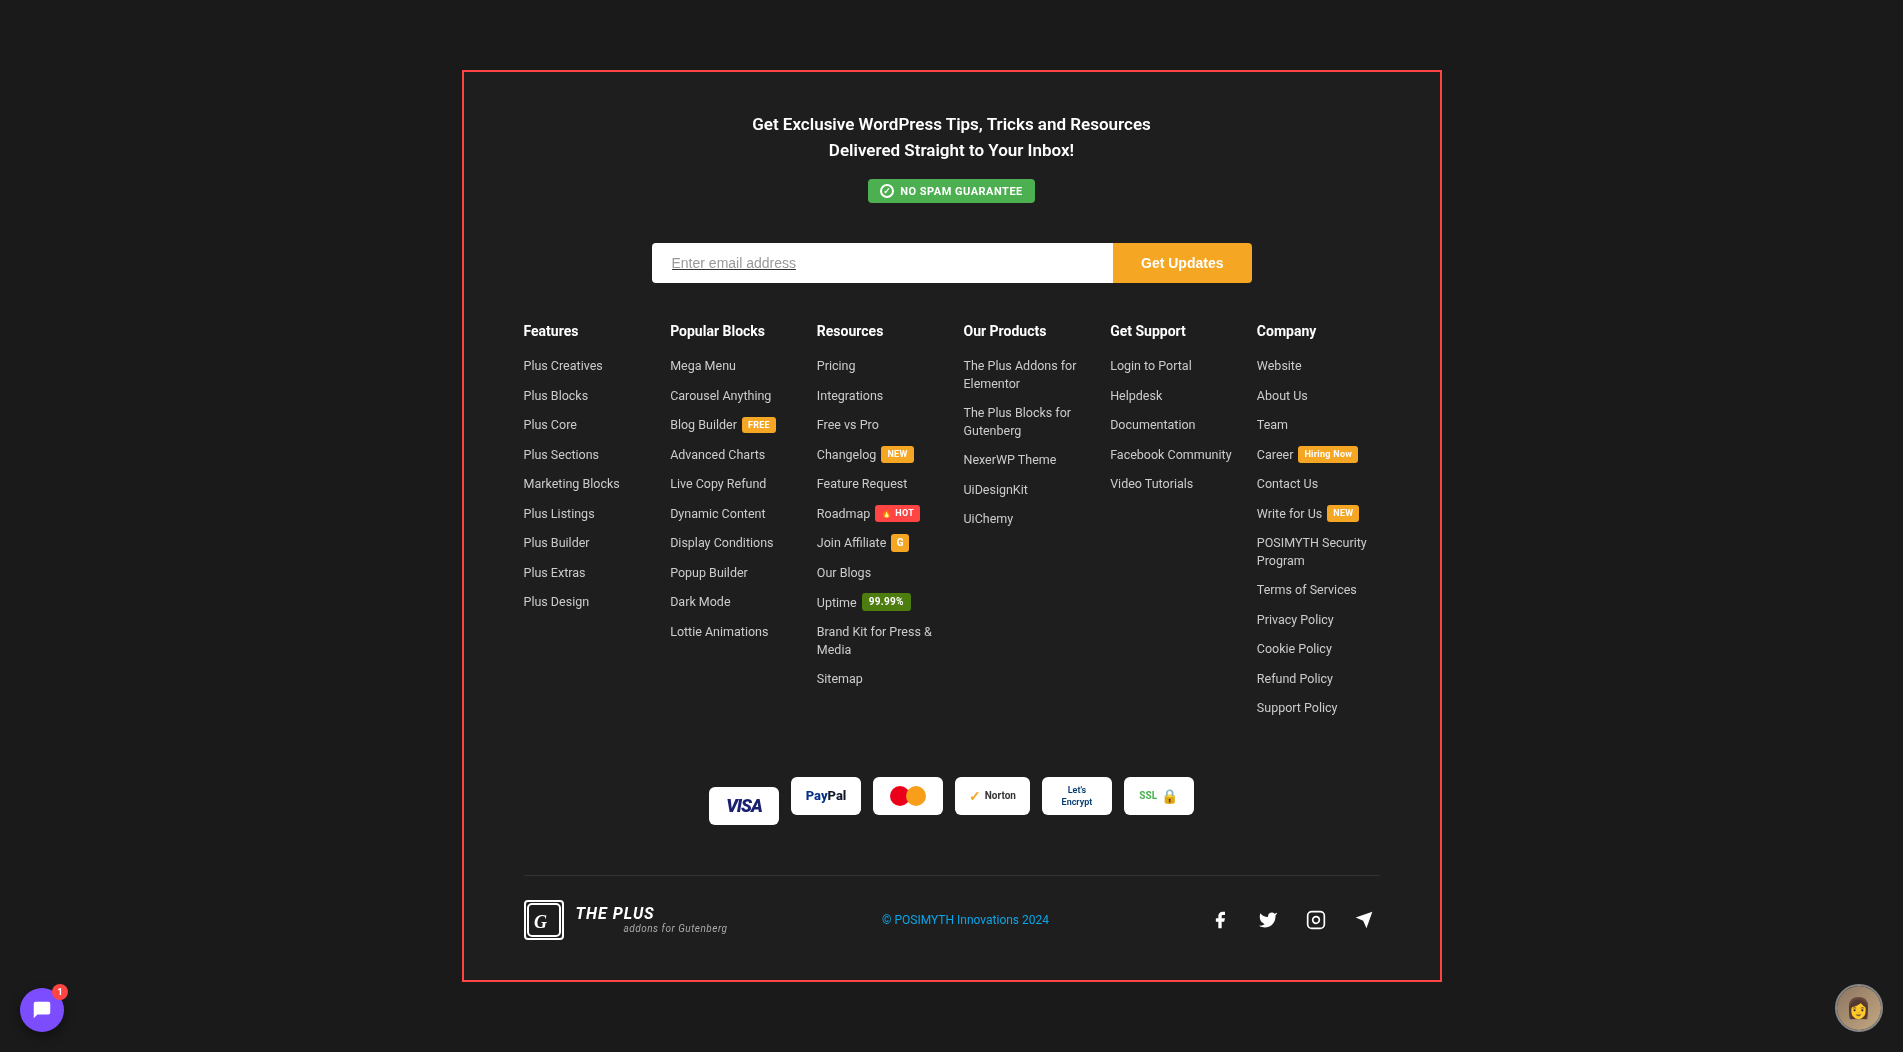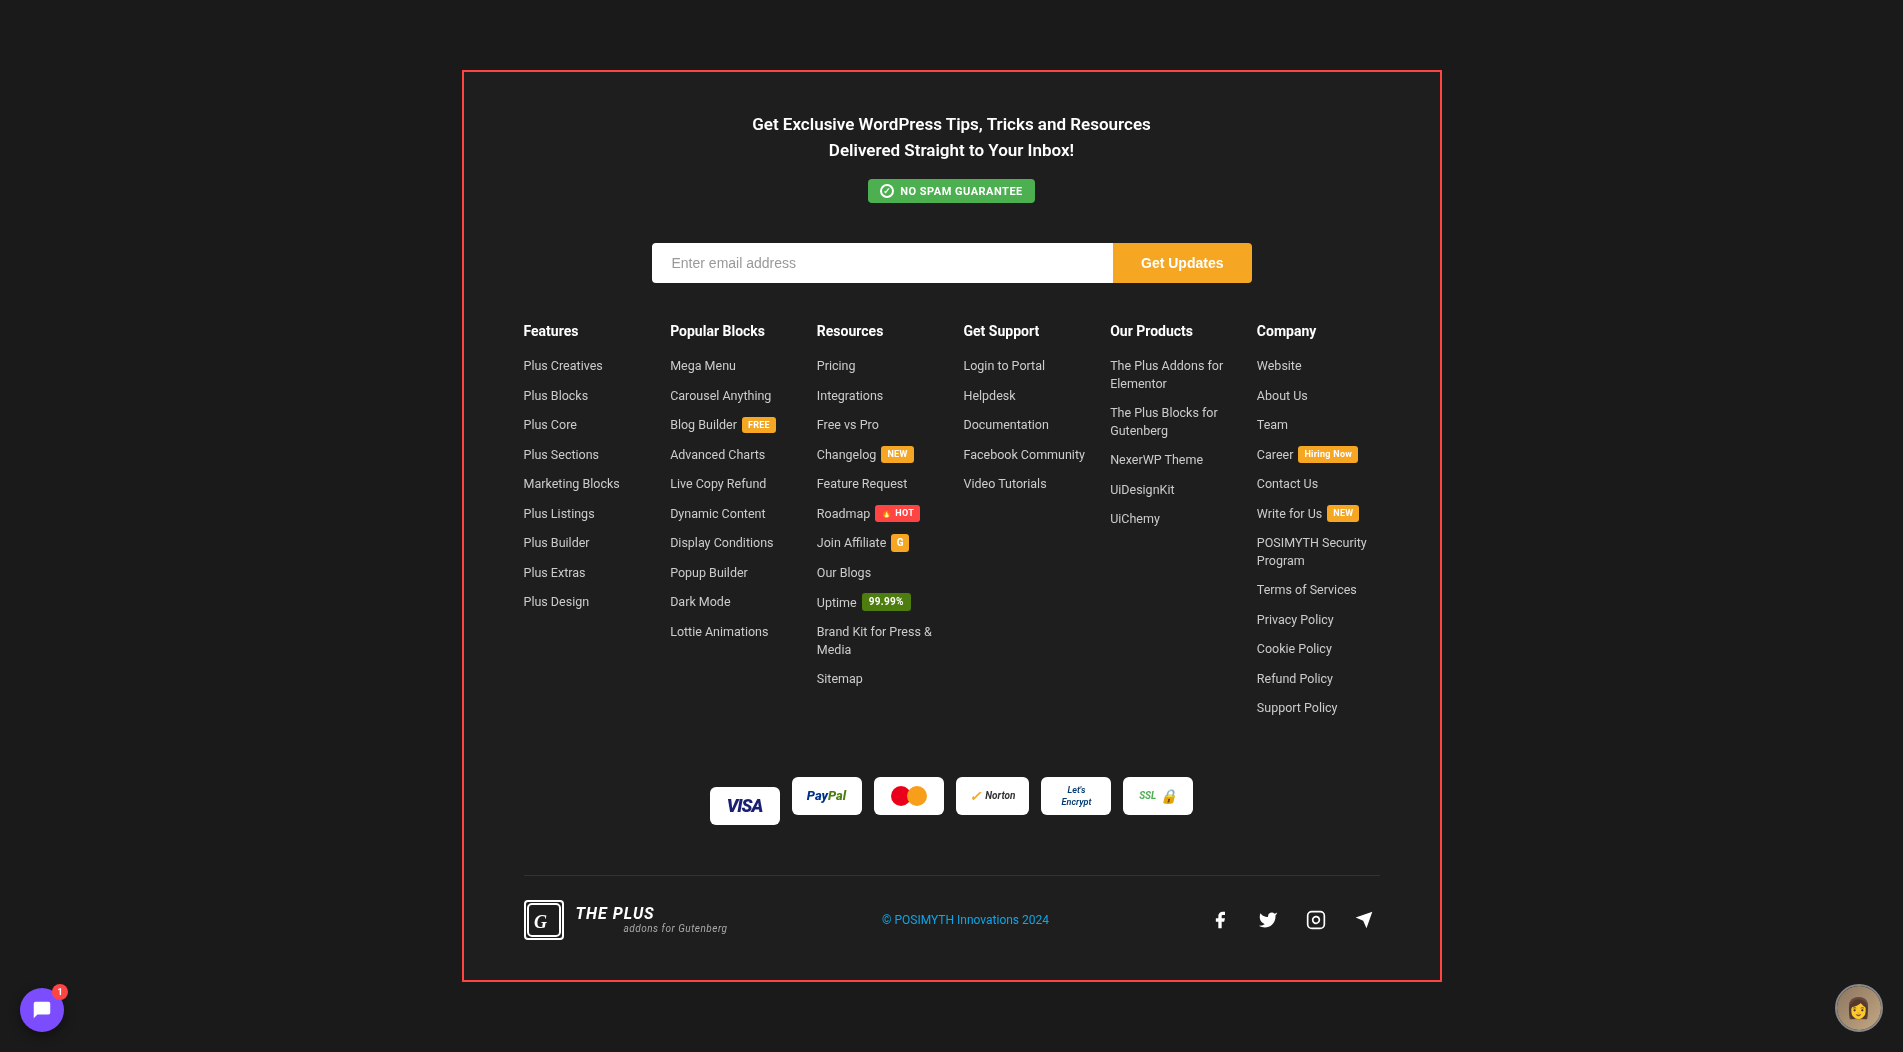--- a/index.html
+++ b/index.html
@@ -78,20 +78,21 @@
 
     .email-input {
       flex: 1;
       padding: 12px 20px;
       font-size: 14px;
       border: none;
       outline: none;
       background: #fff;
       color: #333;
       border-radius: 4px 0 0 4px;
+      text-decoration: underline;
     }
 
     .email-input::placeholder {
       color: #999;
     }
 
     .get-updates-btn {
       background: #f5a623;
       color: #fff;
       border: none;
@@ -196,21 +197,20 @@
 
     .payment-badge {
       background: #fff;
       border-radius: 6px;
       padding: 6px 14px;
       display: flex;
       align-items: center;
       justify-content: center;
       height: 38px;
       min-width: 70px;
-      font-style: italic;
     }
 
     .payment-badge.visa {
       font-weight: 900;
       font-size: 18px;
       color: #1a1f71;
       font-style: italic;
       letter-spacing: -1px;
       margin-top: 20px;
     }
@@ -476,38 +476,38 @@
           <li><a href="#">
                 <span>Uptime</span> 
                 <span class="badge badge-uptime">99.99%</span>
               </a></li>
           <li><a href="#">Brand Kit for Press &amp; Media</a></li>
           <li><a href="#">Sitemap</a></li>
         </ul>
       </div>
 
       <div class="footer-col">
+        <h3>Our Products</h3>
+        <ul>
+          <li><a href="#">The Plus Addons for Elementor</a></li>
+          <li><a href="#">The Plus Blocks for Gutenberg</a></li>
+          <li><a href="#">NexerWP Theme</a></li>
+          <li><a href="#">UiDesignKit</a></li>
+          <li><a href="#">UiChemy</a></li>
+        </ul>
+      </div>
+
+      <div class="footer-col">
         <h3>Get Support</h3>
         <ul>
           <li><a href="#">Login to Portal</a></li>
           <li><a href="#">Helpdesk</a></li>
           <li><a href="#">Documentation</a></li>
           <li><a href="#">Facebook Community</a></li>
           <li><a href="#">Video Tutorials</a></li>
-        </ul>
-      </div>
-
-      <div class="footer-col">
-        <h3>Our Products</h3>
-        <ul>
-          <li><a href="#">The Plus Addons for Elementor</a></li>
-          <li><a href="#">The Plus Blocks for Gutenberg</a></li>
-          <li><a href="#">NexerWP Theme</a></li>
-          <li><a href="#">UiDesignKit</a></li>
-          <li><a href="#">UiChemy</a></li>
         </ul>
       </div>
 
       <div class="footer-col">
         <h3>Company</h3>
         <ul>
           <li><a href="#">Website</a></li>
           <li><a href="#">About Us</a></li>
           <li><a href="#">Team</a></li>
           <li><a href="#">
@@ -529,21 +529,21 @@
       </div>
 
     </div>
 
     <div class="payment-section">
       <div class="payment-badge visa">
         <span>VISA</span>
       </div>
       <div class="payment-badge paypal">
         <span style="color:#003087;font-weight:800;font-size:13px;">Pay</span>
-          <span style="color:#4d7c0f;font-weight:800;font-size:13px;">Pal</span>
+          <span style="color:#0f172a;font-weight:800;font-size:13px;">Pal</span>
       </div>
       <div class="payment-badge mastercard">
         <span class="mc-circle mc-red"></span>
         <span class="mc-circle mc-orange"></span>
       </div>
       <div class="payment-badge norton">
         <span class="norton-check">✓</span>
         <span style="font-size:10px;font-weight:700;color:#333;">Norton</span>
       </div>
       <div class="payment-badge letsencrypt">

